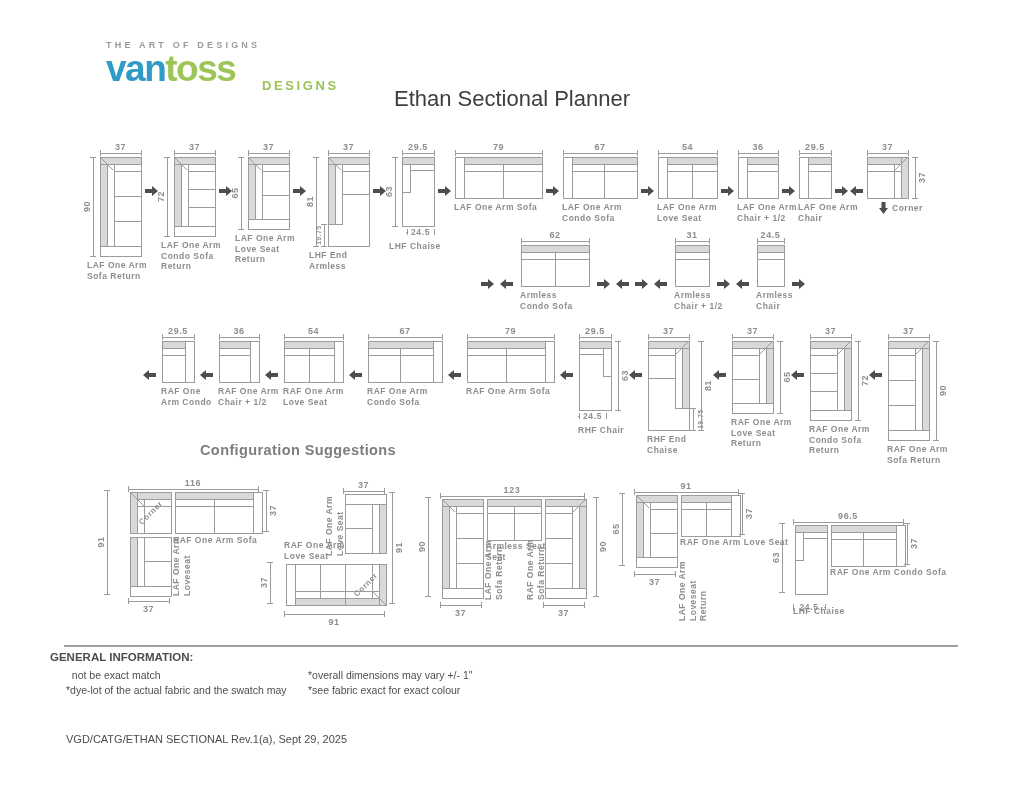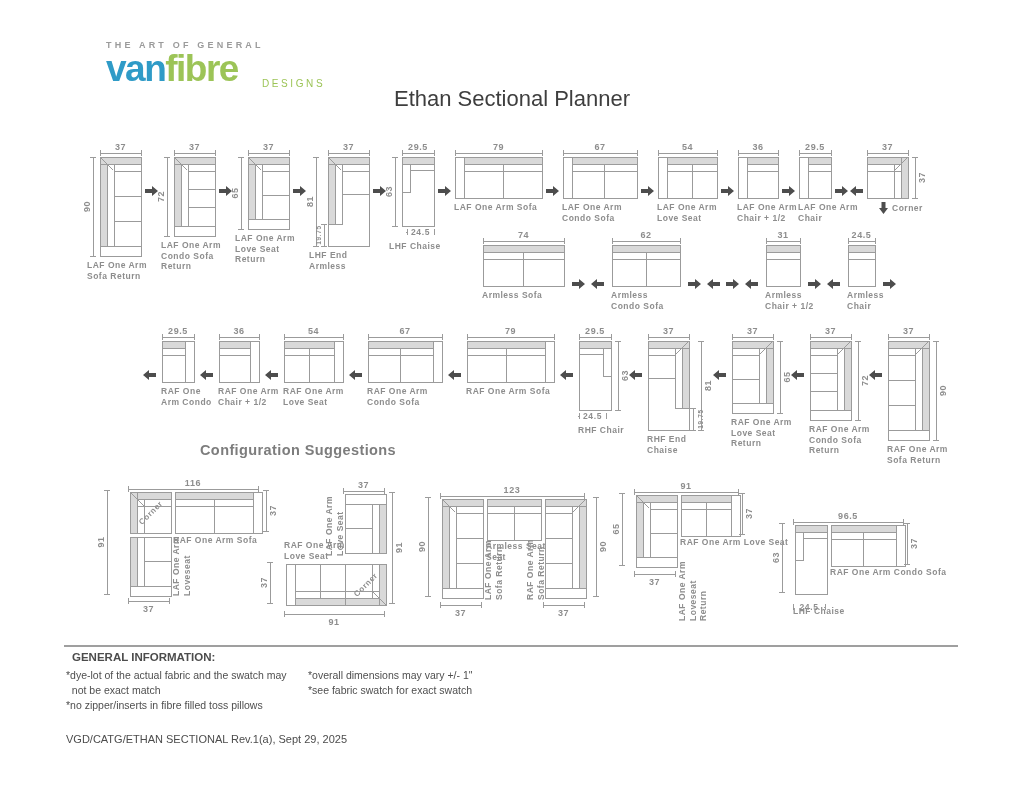--- a/index.html
+++ b/index.html
@@ -1,53 +1,53 @@
 <!DOCTYPE html>
 <html><head>
 <meta charset="utf-8">
 <style>
   html,body{margin:0;padding:0;background:#ffffff;}
   #canvas{position:relative;width:1024px;height:791px;background:#fff;
           font-family:"Liberation Sans",sans-serif;overflow:hidden;}
   .brand{position:absolute;left:106px;top:40px;}
   .brand-tagline{font-size:9px;font-weight:bold;letter-spacing:3.2px;color:#9b9b9b;}
   .brand-name{font-size:37px;font-weight:bold;letter-spacing:-1.5px;line-height:38px;}
-  .brand-sub{position:absolute;left:157px;top:43px;font-size:10px;font-weight:normal;letter-spacing:2.6px;}
+  .brand-sub{position:absolute;left:157px;top:43px;font-size:13px;font-weight:bold;letter-spacing:2.6px;}
   .page-title{position:absolute;left:0;top:86px;width:1024px;text-align:center;
               font-size:22px;color:#3e3e3e;}
   .prow{position:absolute;display:flex;align-items:flex-start;}
   .piece{position:relative;flex:none;}
   .piece svg{display:block;overflow:visible;}
   .plabel{position:absolute;font-size:8.5px;font-weight:bold;color:#8d8d8d;
           letter-spacing:0.5px;line-height:10.5px;white-space:pre;}
   .arrow{flex:none;}
   .corner-label{position:absolute;display:flex;align-items:center;gap:4px;
           font-size:8.5px;font-weight:bold;color:#8d8d8d;letter-spacing:0.5px;white-space:pre;}
   .config-title{position:absolute;left:200px;top:442px;font-size:14.5px;font-weight:bold;
           color:#7d7d7d;letter-spacing:0.4px;}
   .config{position:absolute;}
   .cfg-el{position:absolute;}
   .vlabel{position:absolute;transform:rotate(-90deg);transform-origin:0 0;
           font-size:8.5px;font-weight:bold;color:#8d8d8d;letter-spacing:0.5px;
           line-height:10.5px;white-space:pre;}
   .rule{position:absolute;left:64px;top:645px;width:894px;height:2px;background:#9f9f9f;}
-  .info-heading{position:absolute;left:72px;top:651px;font-size:11.5px;font-weight:bold;color:#4c4c4c;}
+  .info-heading{position:absolute;left:50px;top:651px;font-size:11.5px;font-weight:bold;color:#4c4c4c;}
   .info-col{position:absolute;top:668px;font-size:10.5px;color:#4f4f4f;line-height:15px;white-space:pre;}
   .info-col.left{left:66px;}
   .info-col.right{left:308px;}
   .doc-footer{position:absolute;left:66px;top:733px;font-size:11px;color:#4c4c4c;}
 </style>
 </head>
 <body>
 
 <div id="canvas">
 
   <div class="brand">
-    <div class="brand-tagline">THE ART OF GENERAL</div>
-    <div class="brand-name"><span style="color:#2f9bc7">van</span><span style="color:#9cc457">fibre</span></div>
+    <div class="brand-tagline">THE ART OF DESIGNS</div>
+    <div class="brand-name"><span style="color:#2f9bc7">van</span><span style="color:#9cc457">toss</span></div>
     <div class="brand-sub" style="position:static;margin-left:156px;margin-top:-10px;color:#9cc457">DESIGNS</div>
   </div>
 
   <div class="page-title">Ethan Sectional Planner</div>
 
   <div id="rows-host">
       <div class="prow" style="left: 86px; top: 142px; gap: 2px;">
         <div class="piece" style="width: 57px; height: 116px;">
           <svg width="57" height="116" viewBox="0 0 57 116" style="overflow: visible;">
             <g transform="translate(14 15)">
@@ -323,35 +323,20 @@
             <g transform="translate(57 35.5) rotate(-90)">
               <text x="0" y="3" fill="#8d8d8d" font-size="9" font-weight="bold" font-family="&quot;Liberation Sans&quot;,sans-serif" letter-spacing="0.6" text-anchor="middle">37</text>
             </g>
           </svg>
           <div class="corner-label" style="left: 14px; top: 60px;"><svg width="9" height="12" viewBox="0 0 9 12">
               <polygon points="2.5,0 6.5,0 6.5,6 9,6 4.5,12 0,6 2.5,6" fill="#4d4d4d"></polygon>
             </svg><span>Corner</span></div>
         </div>
       </div>
       <div class="prow" style="left: 481px; top: 230px; gap: 6px;">
-        <div class="piece" style="width: 85px; height: 58px;">
-          <svg width="85" height="58" viewBox="0 0 85 58" style="overflow: visible;">
-            <g transform="translate(2 15)">
-              <rect x="0" y="0" width="81" height="41" fill="#fff" stroke="#9b9b9b" stroke-width="1" shape-rendering="crispEdges"></rect>
-              <rect x="0" y="0" width="81" height="7" fill="#d9d9d9" stroke="#9b9b9b" stroke-width="1" shape-rendering="crispEdges"></rect>
-              <rect x="0" y="7" width="81" height="7" fill="#fff" stroke="#9b9b9b" stroke-width="1" shape-rendering="crispEdges"></rect>
-              <line x1="40.5" y1="7" x2="40.5" y2="41" stroke="#9b9b9b" stroke-width="1" shape-rendering="crispEdges"></line>
-            </g>
-            <line x1="2" y1="8" x2="2" y2="14" stroke="#9b9b9b" stroke-width="1" shape-rendering="crispEdges"></line>
-            <line x1="83" y1="8" x2="83" y2="14" stroke="#9b9b9b" stroke-width="1" shape-rendering="crispEdges"></line>
-            <line x1="2" y1="11" x2="83" y2="11" stroke="#9b9b9b" stroke-width="1" shape-rendering="crispEdges"></line>
-            <text x="42.5" y="8" fill="#8d8d8d" font-size="9" font-weight="bold" font-family="&quot;Liberation Sans&quot;,sans-serif" letter-spacing="0.6" text-anchor="middle">74</text>
-          </svg>
-          <div class="plabel" style="left: 1px; top: 60px;">Armless Sofa</div>
-        </div>
         <div class="arrow" style="margin-top: 45px;"><svg width="13" height="10" viewBox="0 0 13 10">
             <polygon points="0,3 7,3 7,0 13,5 7,10 7,7 0,7" fill="#4d4d4d"></polygon>
           </svg></div>
         <div class="arrow" style="margin-top: 45px;"><svg width="13" height="10" viewBox="0 0 13 10">
             <polygon points="13,3 6,3 6,0 0,5 6,10 6,7 13,7" fill="#4d4d4d"></polygon>
           </svg></div>
         <div class="piece" style="width: 72px; height: 58px;">
           <svg width="72" height="58" viewBox="0 0 72 58" style="overflow: visible;">
             <g transform="translate(2 15)">
               <rect x="0" y="0" width="68" height="41" fill="#fff" stroke="#9b9b9b" stroke-width="1" shape-rendering="crispEdges"></rect>
@@ -1052,17 +1037,17 @@
             <line x1="34.6" y1="8" x2="36" y2="8" stroke="#9b9b9b" stroke-width="1" shape-rendering="crispEdges"></line>
             <text x="20" y="11" fill="#8d8d8d" font-size="8.5" font-weight="bold" font-family="&quot;Liberation Sans&quot;,sans-serif" letter-spacing="0.6" text-anchor="middle">24.5</text>
           </svg>
         </div>
         <div class="plabel" style="left: 11px; top: 97px;">LHF Chaise</div>
       </div>
     </div>
 
   <div class="rule"></div>
   <div class="info-heading">GENERAL INFORMATION:</div>
-  <div class="info-col left" id="info-left"><div>*dye-lot of the actual fabric and the swatch may</div><div>  not be exact match</div><div>*no zipper/inserts in fibre filled toss pillows</div></div>
-  <div class="info-col right" id="info-right"><div>*overall dimensions may vary +/- 1"</div><div>*see fabric swatch for exact swatch</div></div>
+  <div class="info-col left" id="info-left"><div>  not be exact match</div><div>*dye-lot of the actual fabric and the swatch may</div></div>
+  <div class="info-col right" id="info-right"><div>*overall dimensions may vary +/- 1"</div><div>*see fabric exact for exact colour</div></div>
   <div class="doc-footer">VGD/CATG/ETHAN SECTIONAL Rev.1(a), Sept 29, 2025</div>
 
 </div>
 
 </body></html>

